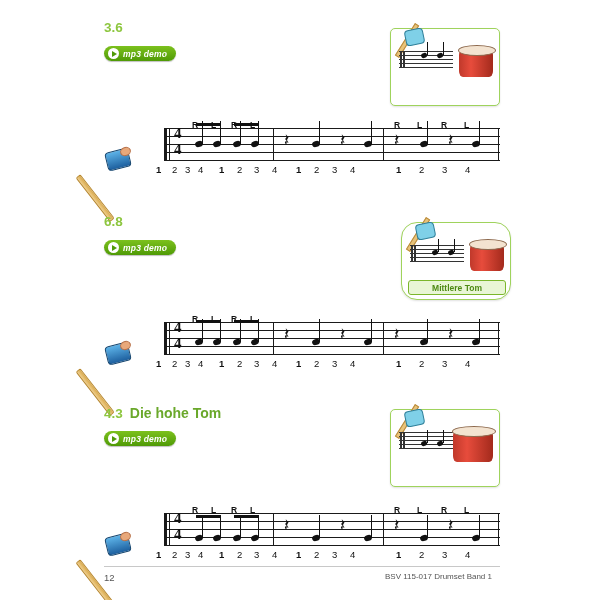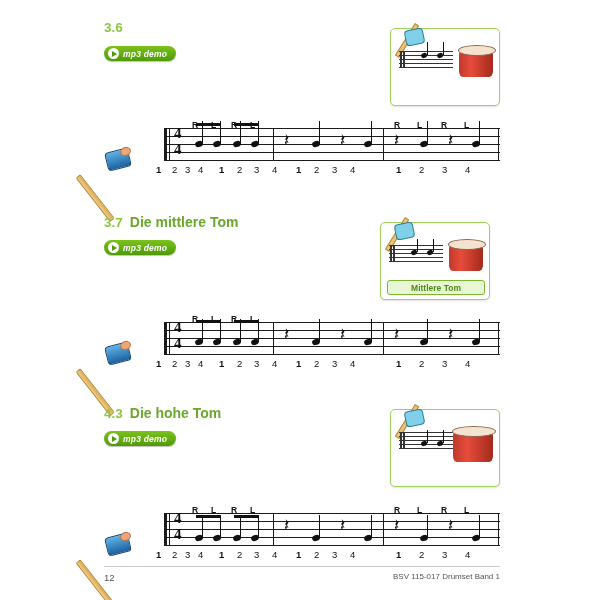--- a/index.html
+++ b/index.html
@@ -324,21 +324,21 @@
   }
   .pageno {
     position: absolute;
     left: 104px;
     top: 572px;
     font-size: 9.5px;
     color: #555;
   }
   .foot-right {
     position: absolute;
-    right: 100px;
+    right: 108px;
     top: 572px;
     font-size: 8px;
     color: #555;
     padding-left: 20px;
   }
 </style>
 </head>
 <body>
 
 <div class="page">
@@ -478,32 +478,31 @@
       <div class="count strong" style="left:292px; top:44px;">1</div>
       <div class="count" style="left:315px; top:44px;">2</div>
       <div class="count" style="left:338px; top:44px;">3</div>
       <div class="count" style="left:361px; top:44px;">4</div>
     </div>
   </div>
 
   <div class="section" style="top:214px;">
 
     <div class="sec-head">
-      <span class="sec-num">3.7</span>
-      <span class="sec-title">Die mittlere Tom</span>
+      <span class="sec-num">6.8</span>
     </div>
 
     <div class="mp3">
       <span class="play">
           <i></i>
         </span>
       <span class="lbl">mp3 demo</span>
     </div>
 
-    <div class="card" style="left:380px; top:8px;">
+    <div class="card" style="left:401px; top:8px;border-radius:16px;">
       <div class="hand-card">
         <div class="stick"></div>
         <div class="palm"></div>
       </div>
       <div class="mini-staff">
         <div class="ln" style="top:0"></div>
         <div class="ln" style="top:4px"></div>
         <div class="ln" style="top:8px"></div>
         <div class="ln" style="top:12px"></div>
         <div class="ln" style="top:16px"></div>

